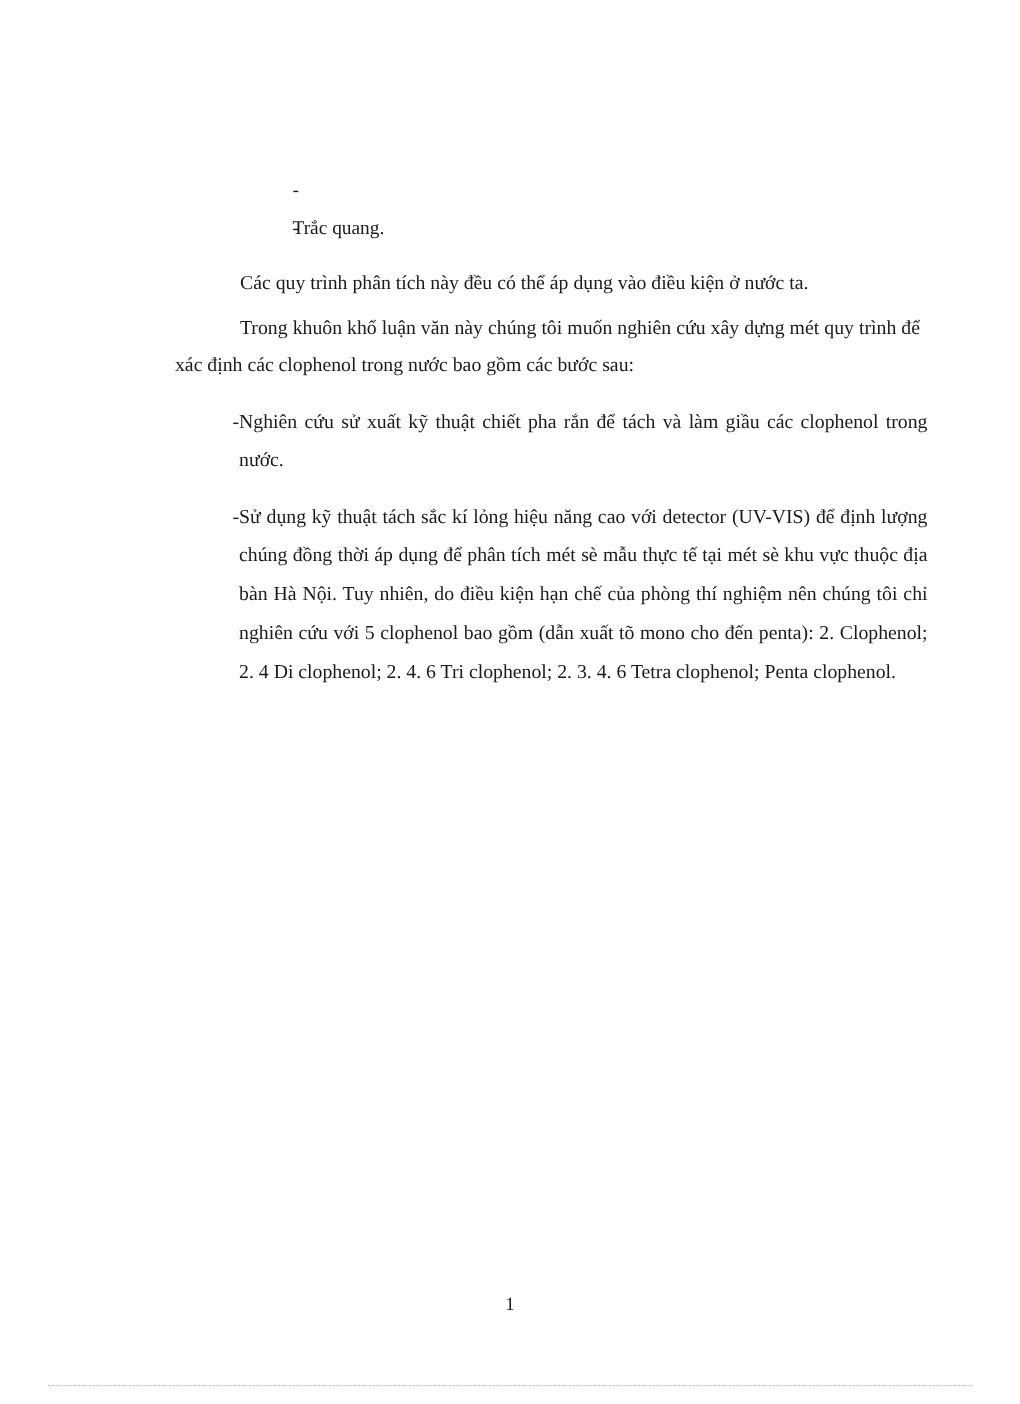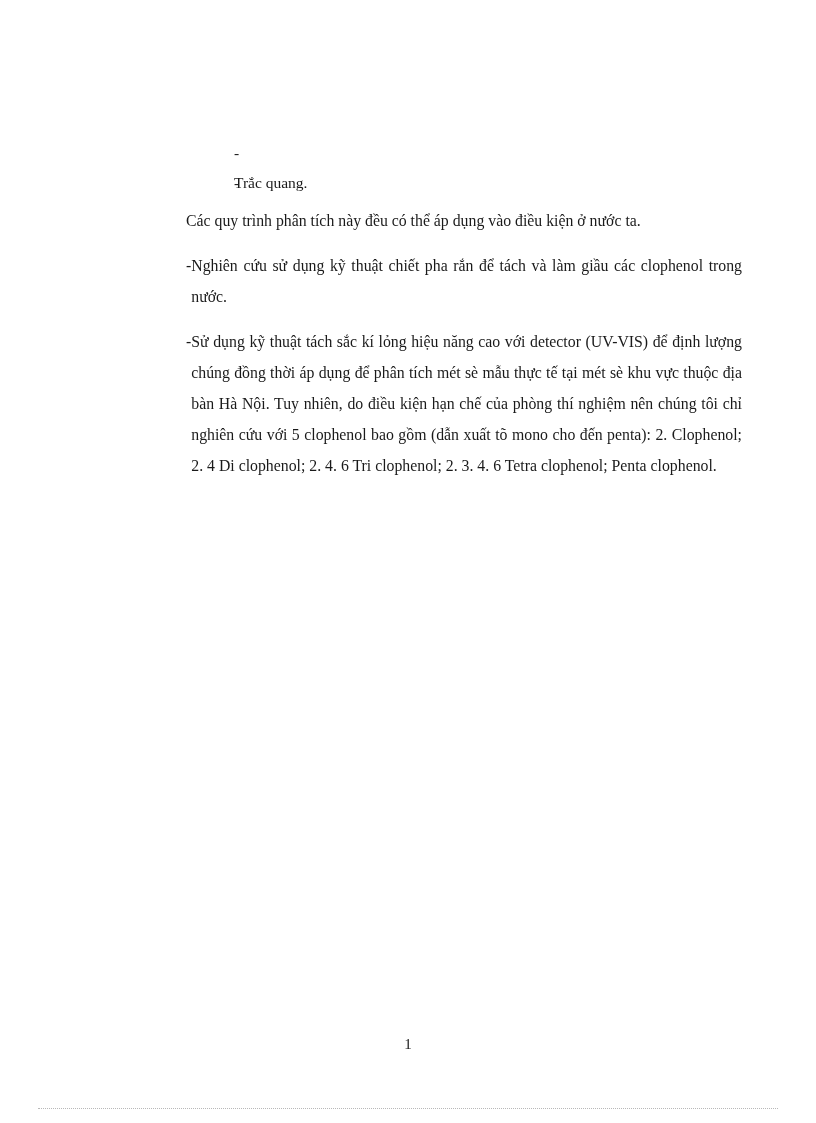--- a/index.html
+++ b/index.html
@@ -31,21 +31,21 @@
   .dash-line .dash {
     width: 52px;
     flex: 0 0 52px;
     padding-left: 100px;
     box-sizing: border-box;
   }
   .dash-line .dash-text {
     flex: 1;
   }
   p.body-para {
-    margin: 0;
+    margin: 6px;
     font-size: 15.8px;
     line-height: 30px;
     text-align: justify;
     text-indent: 52px;
   }
   .bullet-block {
     display: flex;
     margin-top: 14px;
     font-size: 15.8px;
     line-height: 31px;
@@ -90,24 +90,25 @@
 
     <div class="dash-line">
       <span class="dash">-</span>
       <span class="dash-text">Trắc quang.</span>
     </div>
 
     <div class="spacer-sm"></div>
 
     <p class="body-para">Các quy trình phân tích này đều có thể áp dụng vào điều kiện ở nước ta.</p>
 
+    <p class="body-para">Trong khuôn khổ luận văn này chúng tôi muốn nghiên cứu xây dựng mét quy trình để xác định các clophenol trong nước bao gồm các bước sau:</p>
 
     <div class="bullet-block">
       <span class="bullet-mark">-</span>
-      <span class="bullet-body">Nghiên cứu sử dụng kỹ thuật chiết pha rắn để tách và làm giầu các clophenol trong nước.</span>
+      <span class="bullet-body">Nghiên cứu sử xuất kỹ thuật chiết pha rắn để tách và làm giầu các clophenol trong nước.</span>
     </div>
 
     <div class="bullet-block">
       <span class="bullet-mark">-</span>
       <span class="bullet-body">Sử dụng kỹ thuật tách sắc kí lỏng hiệu năng cao với detector (UV-VIS) để định lượng chúng đồng thời áp dụng để phân tích mét sè mẫu thực tế tại mét sè khu vực thuộc địa bàn Hà Nội. Tuy nhiên, do điều kiện hạn chế của phòng thí nghiệm nên chúng tôi chỉ nghiên cứu với 5 clophenol bao gồm (dẫn xuất tõ mono cho đến penta): 2. Clophenol; 2. 4 Di clophenol;     2. 4. 6 Tri clophenol; 2. 3. 4. 6 Tetra clophenol; Penta clophenol.</span>
     </div>
 
   </div>
 
   <div class="page-number">1</div>

